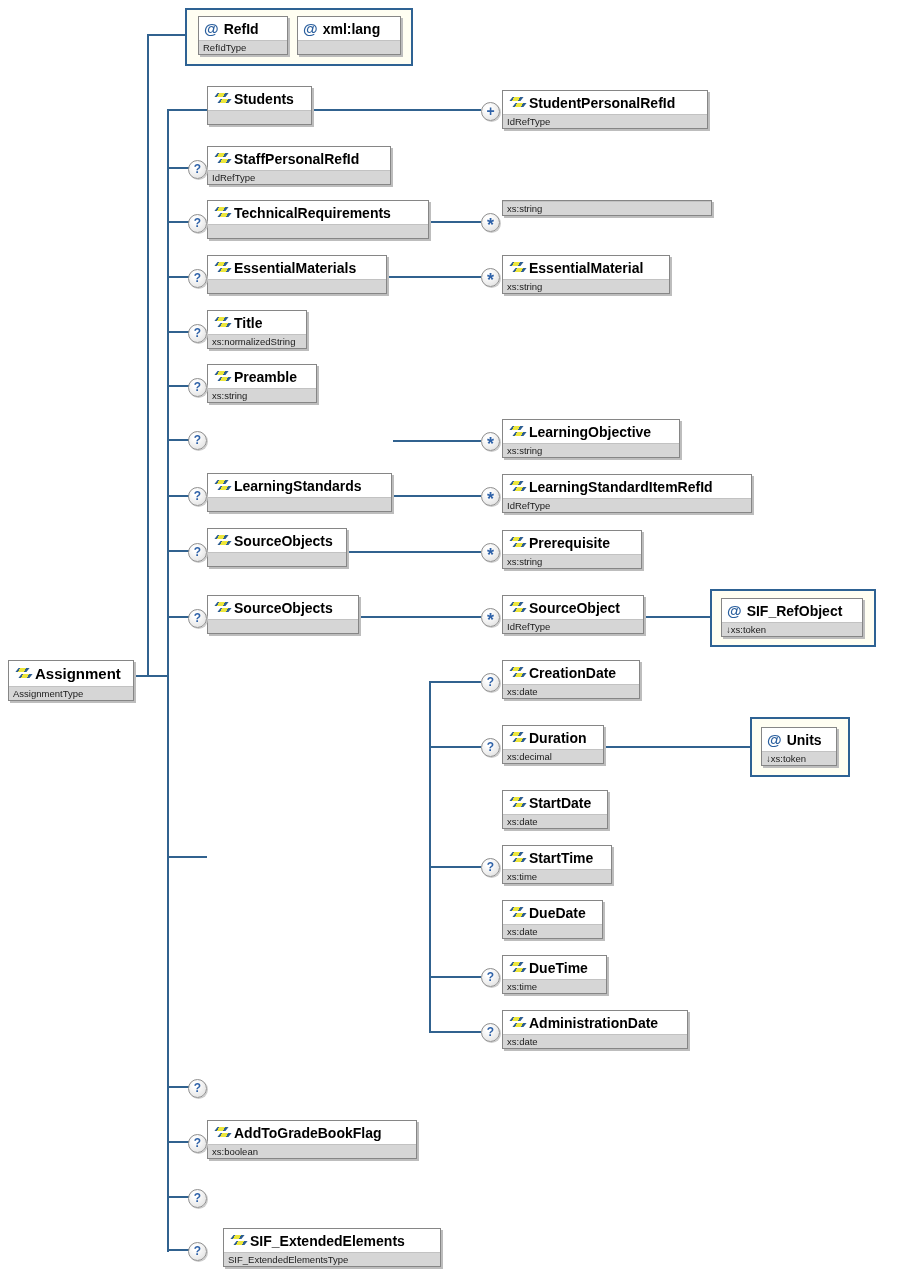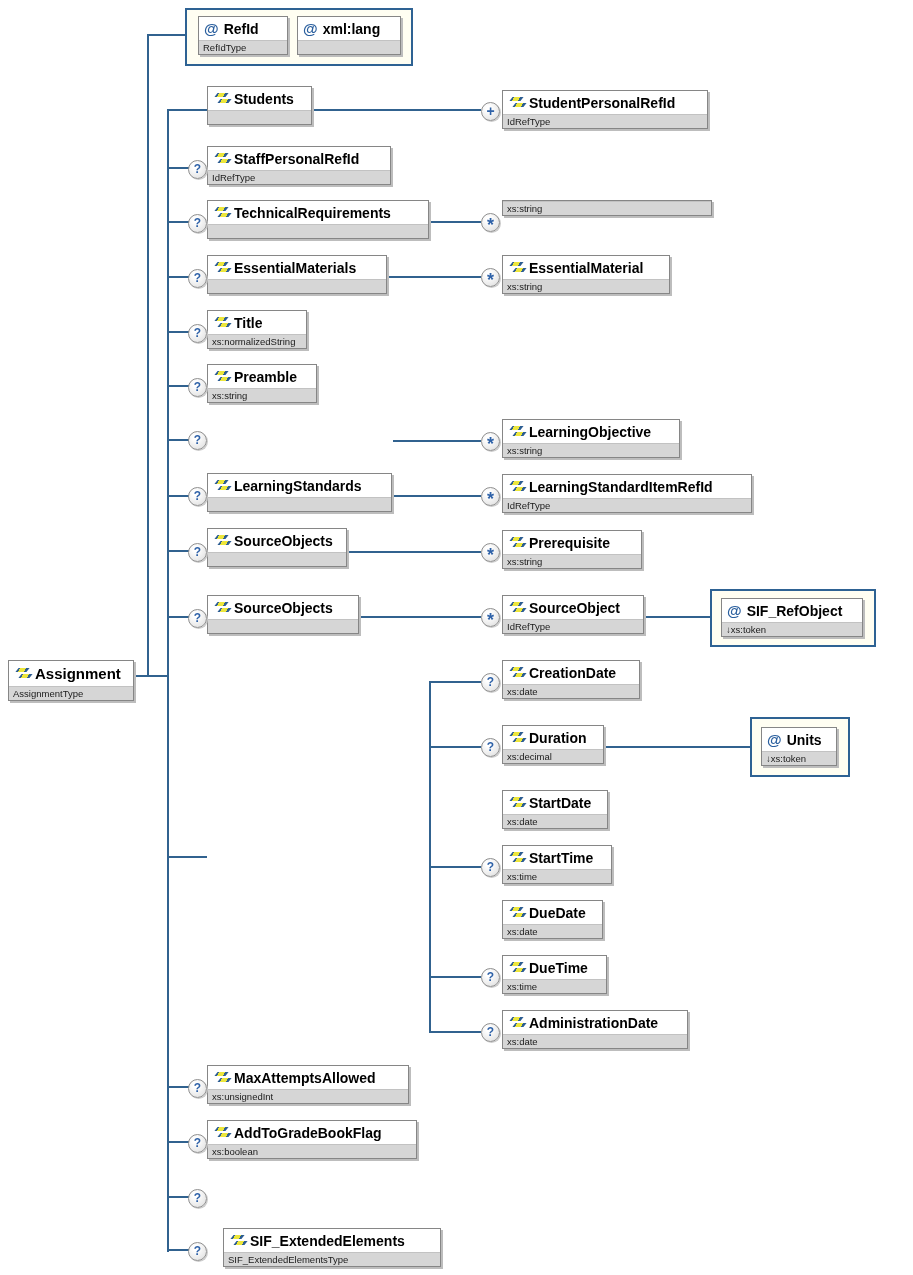--- a/index.html
+++ b/index.html
@@ -214,30 +214,20 @@
   <div class="ebox" style="left:207px;top:595px;width:150px">
     <div class="t">
         <span class="eicon">
           <i class="b1"></i>
           <i class="b2"></i>
         </span>
         <span>SourceObjects</span>
       </div>
     <div class="band"></div>
   </div>
-  <div class="ebox" style="left:207px;top:1065px;width:200px">
-    <div class="t">
-        <span class="eicon">
-          <i class="b1"></i>
-          <i class="b2"></i>
-        </span>
-        <span>MaxAttemptsAllowed</span>
-      </div>
-    <div class="band">xs:unsignedInt</div>
-  </div>
   <div class="ebox" style="left:207px;top:1120px;width:208px">
     <div class="t">
         <span class="eicon">
           <i class="b1"></i>
           <i class="b2"></i>
         </span>
         <span>AddToGradeBookFlag</span>
       </div>
     <div class="band">xs:boolean</div>
   </div>

